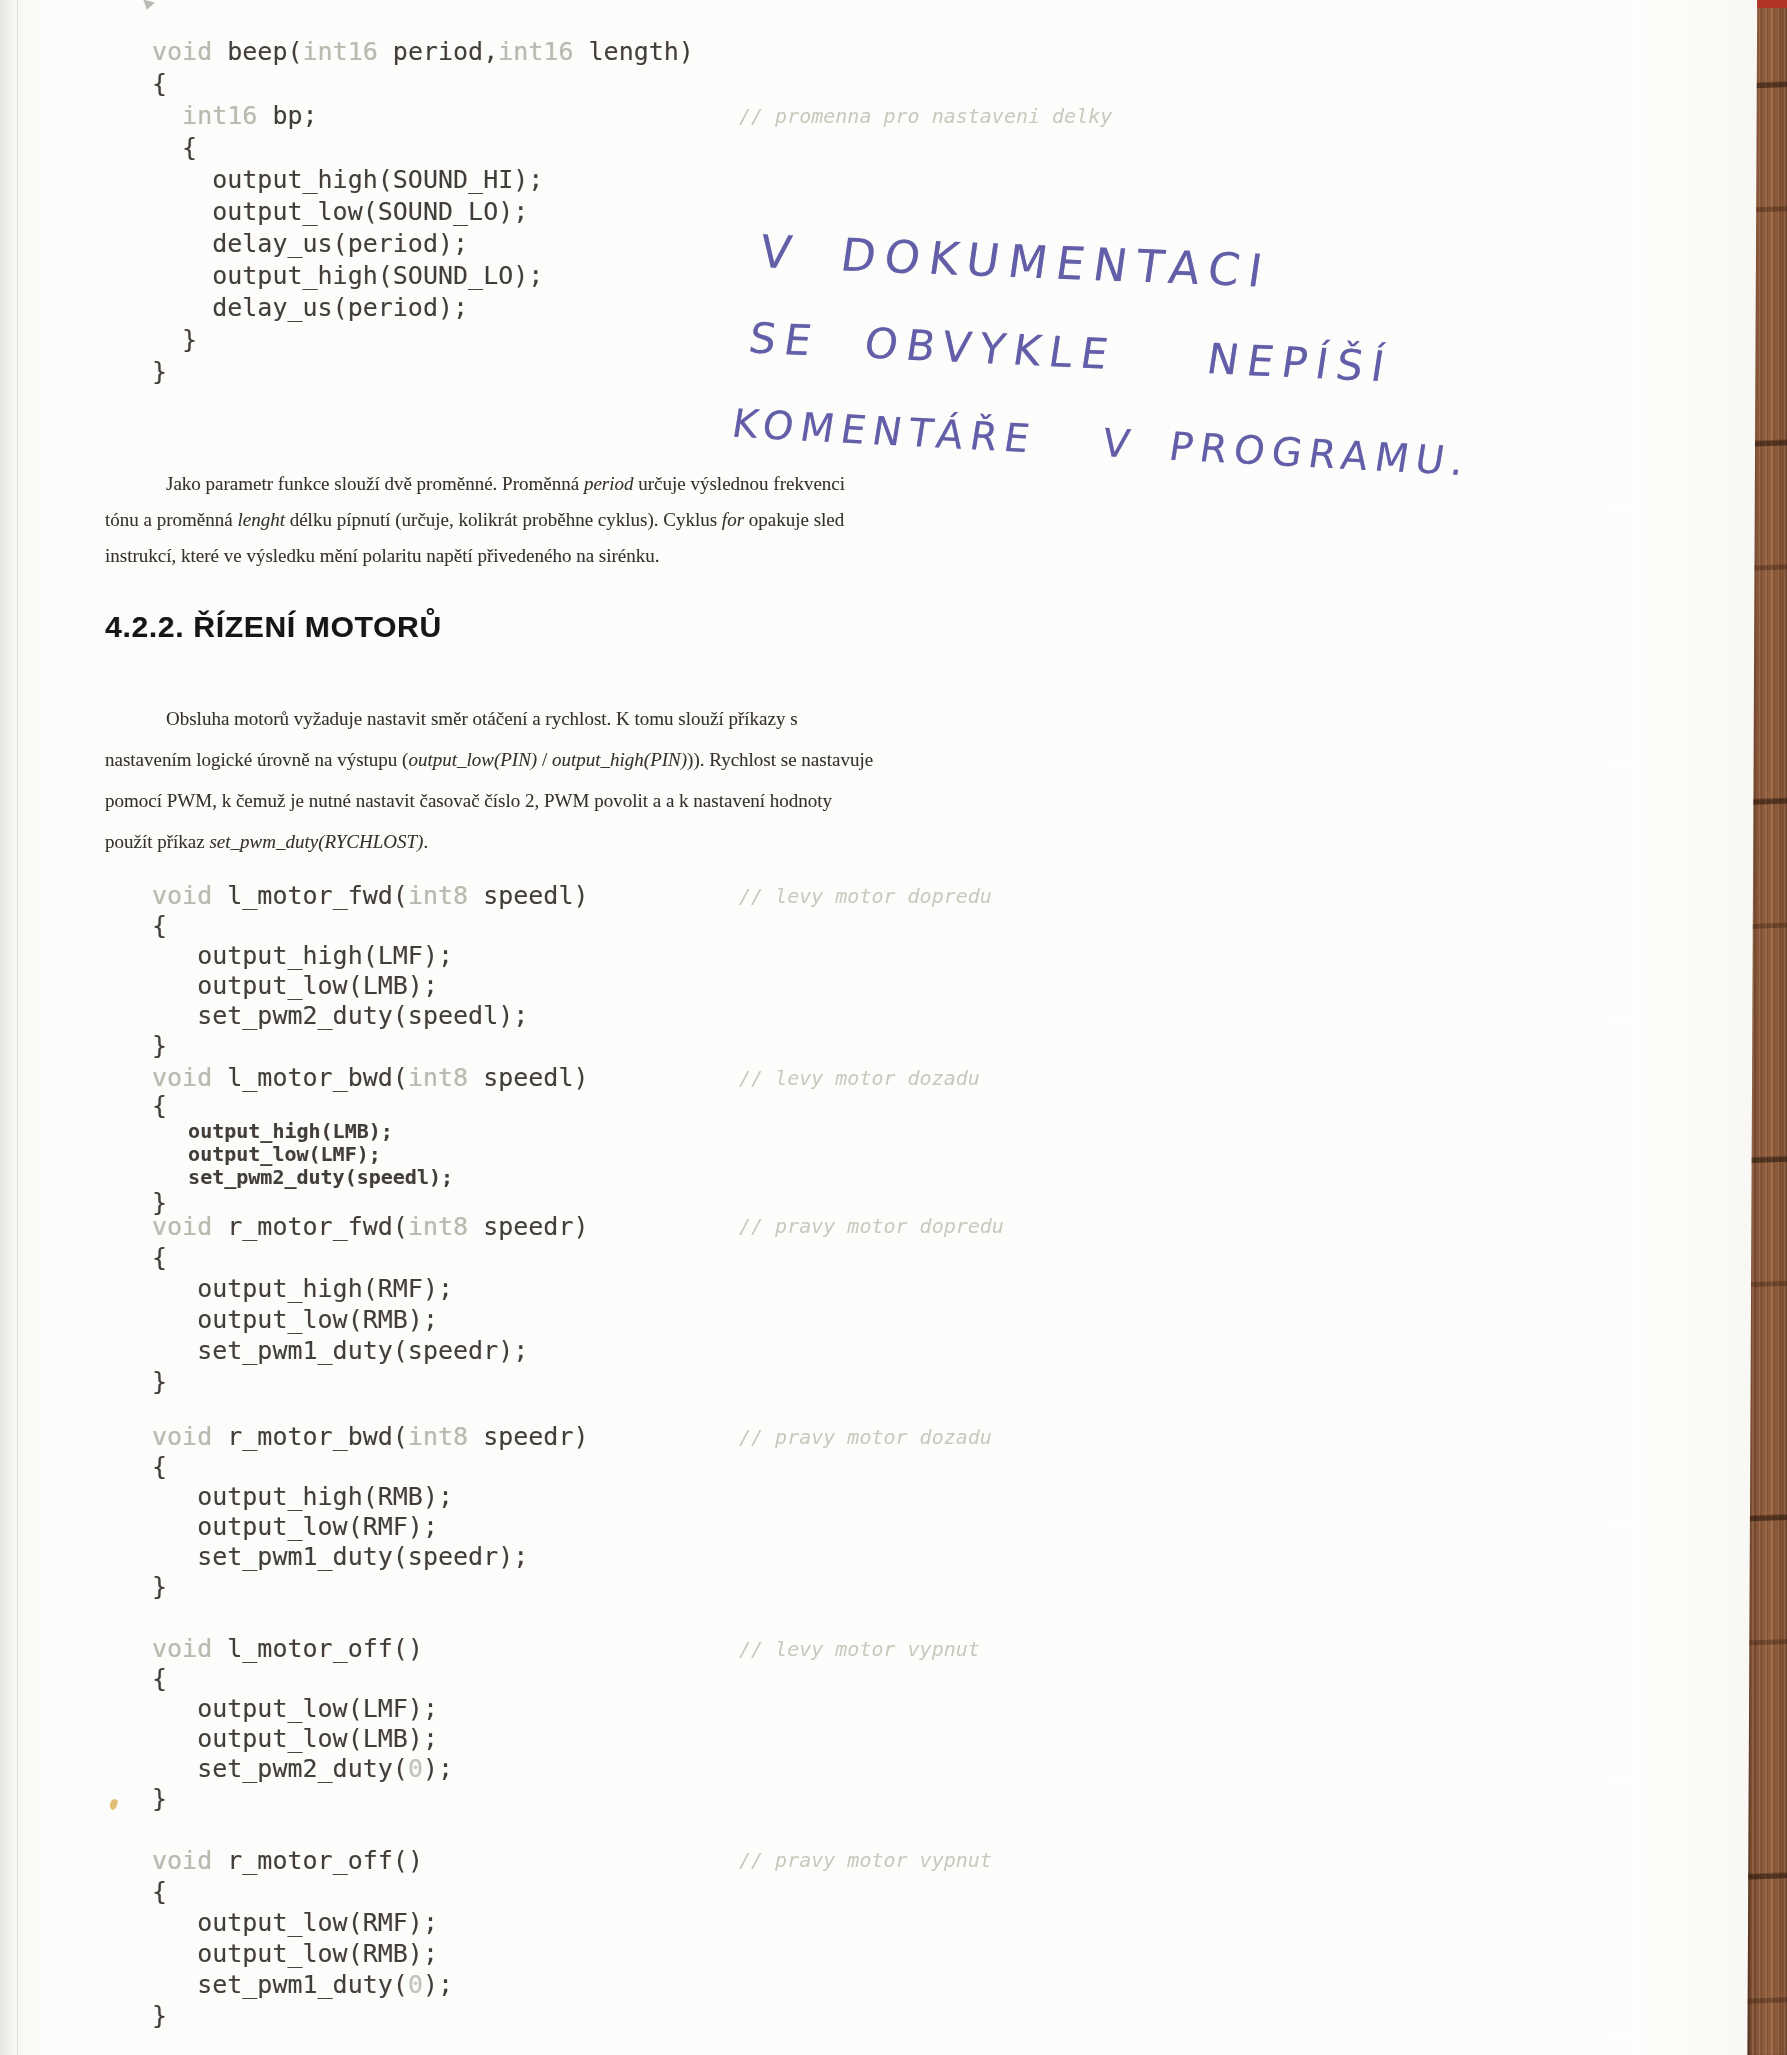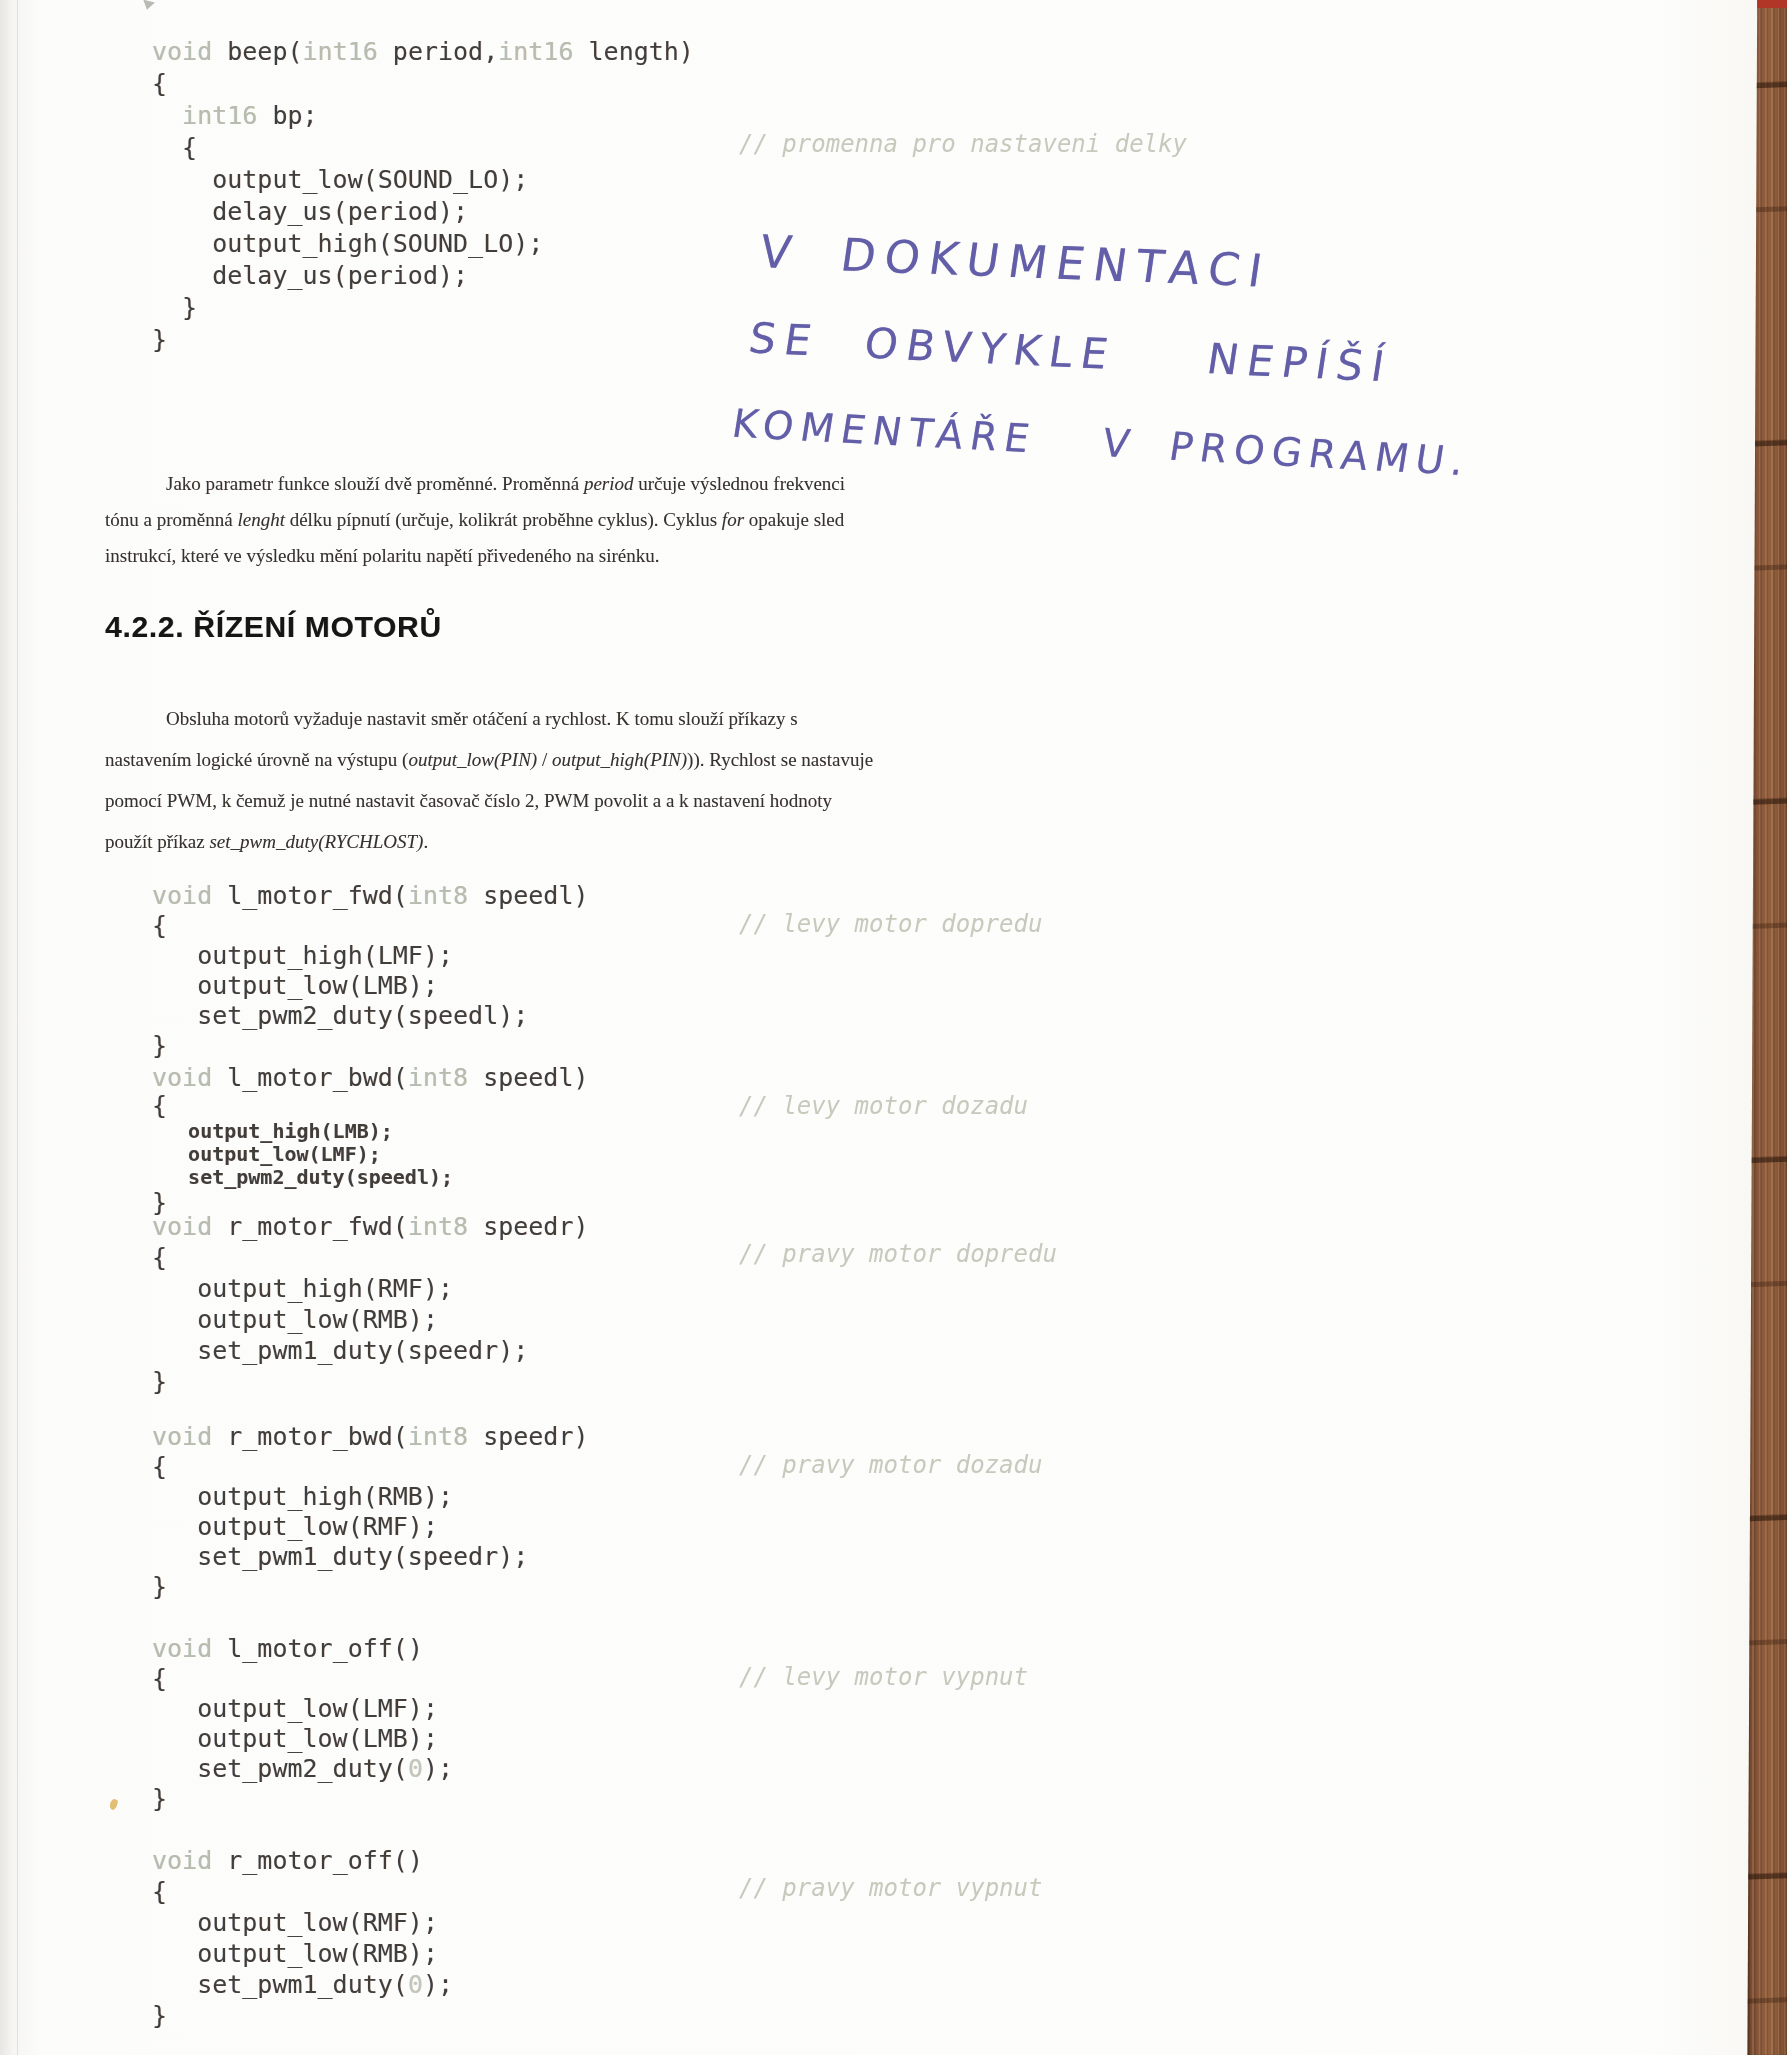--- a/index.html
+++ b/index.html
@@ -40,23 +40,22 @@
     font-family:"DejaVu Sans Mono","Liberation Mono",monospace;
     font-size:25px; color:#413e3a;
     text-shadow:0.4px 0 rgba(190,70,50,.18), -0.4px 0 rgba(70,120,190,.18);
   }
   .code .cl{position:relative;}
   .code .c{white-space:pre;}
   .code .kw{color:#b6bcae;}
   .code .num{color:#c3c7ba;}
   .code .cmt{
     position:absolute;left:587px;top:0;white-space:pre;
-    color:#c6c9bc;font-style:italic;font-size:24px;
+    color:#c6c9bc;font-style:italic;font-size:20px;
     text-shadow:none;
-    margin-top:28px;
   }
   .cb-beep{left:152px;top:36px;line-height:32px;}
   .cb1{left:152px;top:881px;line-height:30px;}
   .cb2{left:152px;top:1064px;line-height:28px;}
   .cb3{left:152px;top:1211px;line-height:31px;}
   .cb4{left:152px;top:1422px;line-height:30px;}
   .cb5{left:152px;top:1634px;line-height:30px;}
   .cb6{left:152px;top:1845px;line-height:31px;}
   .block-condensed .cl:nth-child(n+3):nth-child(-n+5){
     font-size:20px;line-height:23px;font-weight:bold;
@@ -97,20 +96,21 @@
 
   <div class="left-edge"></div>
   <div class="corner-mark"></div>
   <div class="pen-dot"></div>
 
   <div class="code cb-beep">
       <div class="cl"><span class="c"><span class="kw">void</span> beep(<span class="kw">int16</span> period,<span class="kw">int16</span> length)</span></div>
       <div class="cl"><span class="c">{</span></div>
       <div class="cl"><span class="c">  <span class="kw">int16</span> bp;</span><span class="cmt">// promenna pro nastaveni delky</span></div>
       <div class="cl"><span class="c">  {</span></div>
+      <div class="cl"><span class="c">    output_high(SOUND_HI);</span></div>
       <div class="cl"><span class="c">    output_low(SOUND_LO);</span></div>
       <div class="cl"><span class="c">    delay_us(period);</span></div>
       <div class="cl"><span class="c">    output_high(SOUND_LO);</span></div>
       <div class="cl"><span class="c">    delay_us(period);</span></div>
       <div class="cl"><span class="c">  }</span></div>
       <div class="cl"><span class="c">}</span></div>
     </div>
 
   <div class="hw hw1">V DOKUMENTACI</div>
   <div class="hw hw2">SE OBVYKLE  NEPÍŠÍ</div>

